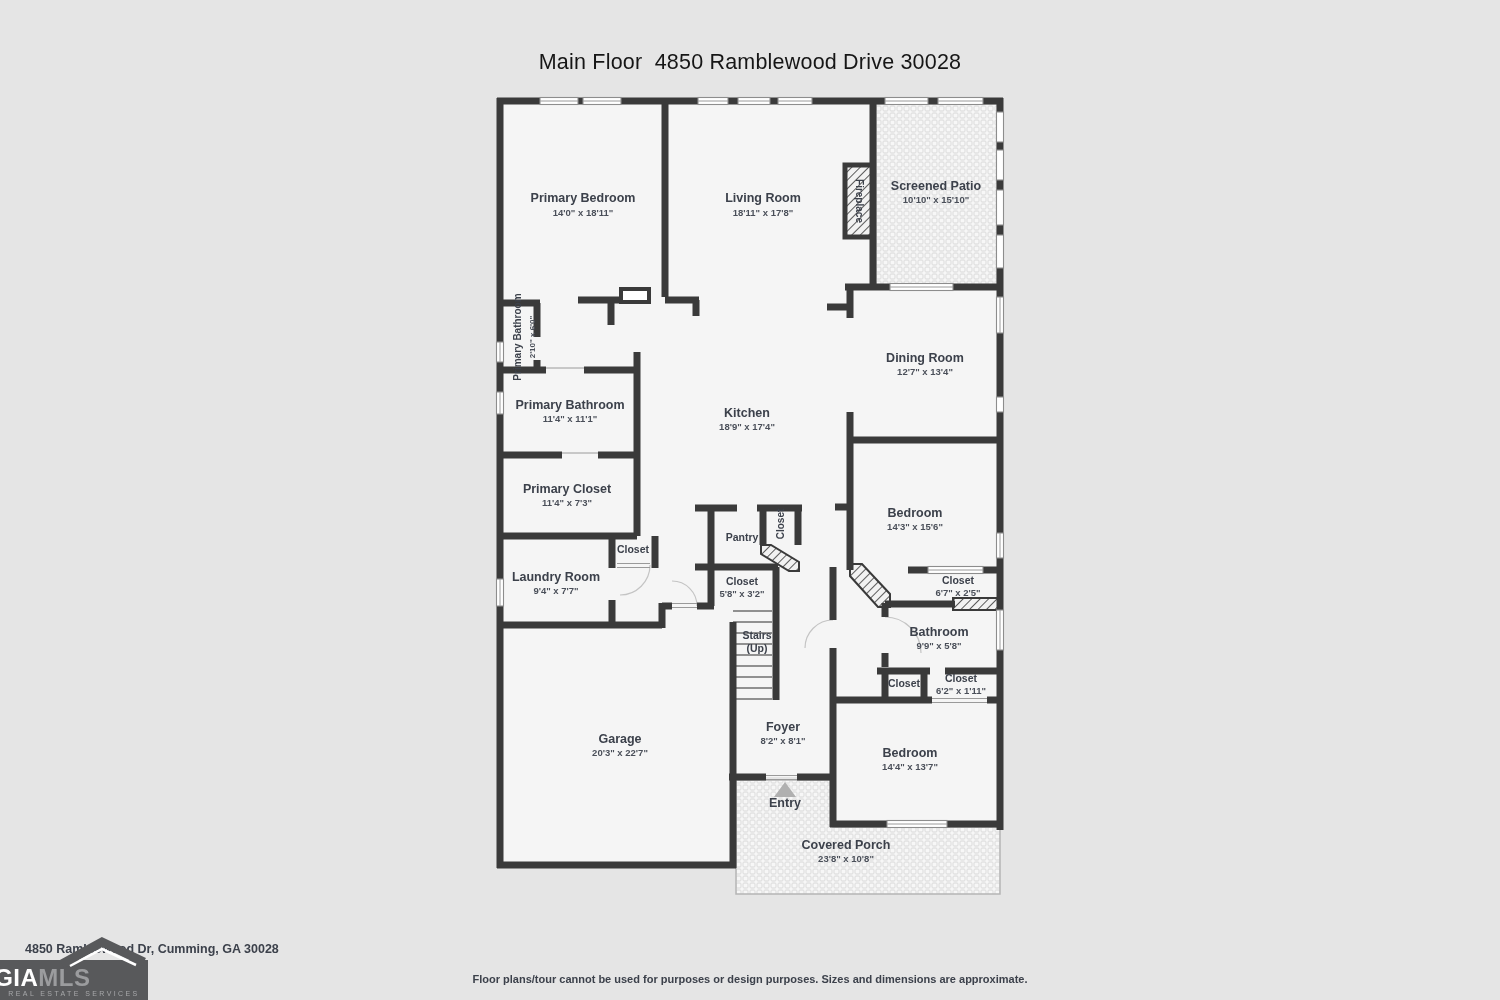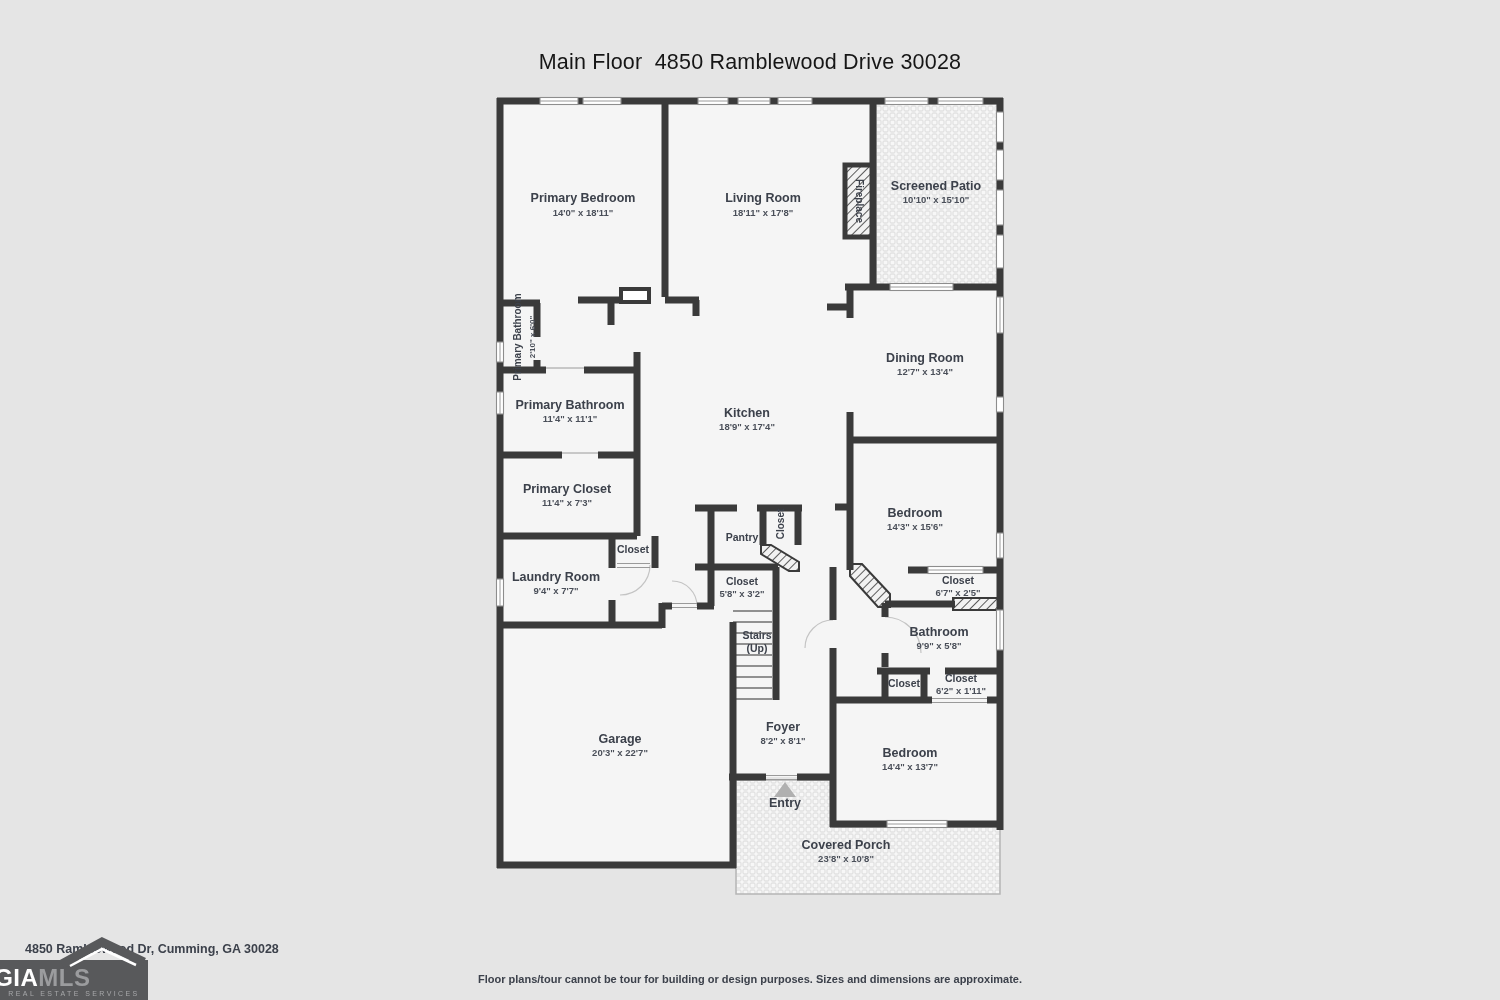--- a/index.html
+++ b/index.html
@@ -241,21 +241,21 @@
       <text class="room-name" x="910" y="757">Bedroom</text>
       <text class="room-dims" x="910" y="770">14'4" x 13'7"</text>
     </g>
     <g>
       <text class="room-name" x="846" y="849">Covered Porch</text>
       <text class="room-dims" x="846" y="862">23'8" x 10'8"</text>
     </g>
   </svg>
 
   <div class="address">4850 Ramblewood Dr, Cumming, GA 30028</div>
-  <div class="disclaimer">Floor plans/tour cannot be tour for building or design purposes. Sizes and dimensions are approximate.</div>
+  <div class="disclaimer">Floor plans/tour cannot be used for purposes or design purposes. Sizes and dimensions are approximate.</div>
 
   <svg id="logo-svg" width="170" height="66" viewBox="0 0 170 66">
     <rect x="0" y="26" width="148" height="40" fill="#58595b"></rect>
     <polyline points="62,30 102,8 144,28" fill="none" stroke="#58595b" stroke-width="9"></polyline>
     <polyline points="70,32 102,15 136,31" fill="none" stroke="#ffffff" stroke-width="2.5"></polyline>
     <text x="6" y="52" text-anchor="start" font-size="24" font-weight="bold" letter-spacing="0.5">
       <tspan fill="#ffffff">GEORGIA</tspan><tspan fill="#9b9c9e">MLS</tspan>
     </text>
     <text x="74" y="62" text-anchor="middle" font-size="7" letter-spacing="2.4" fill="#a7a8aa">REAL ESTATE SERVICES</text>
   </svg>

